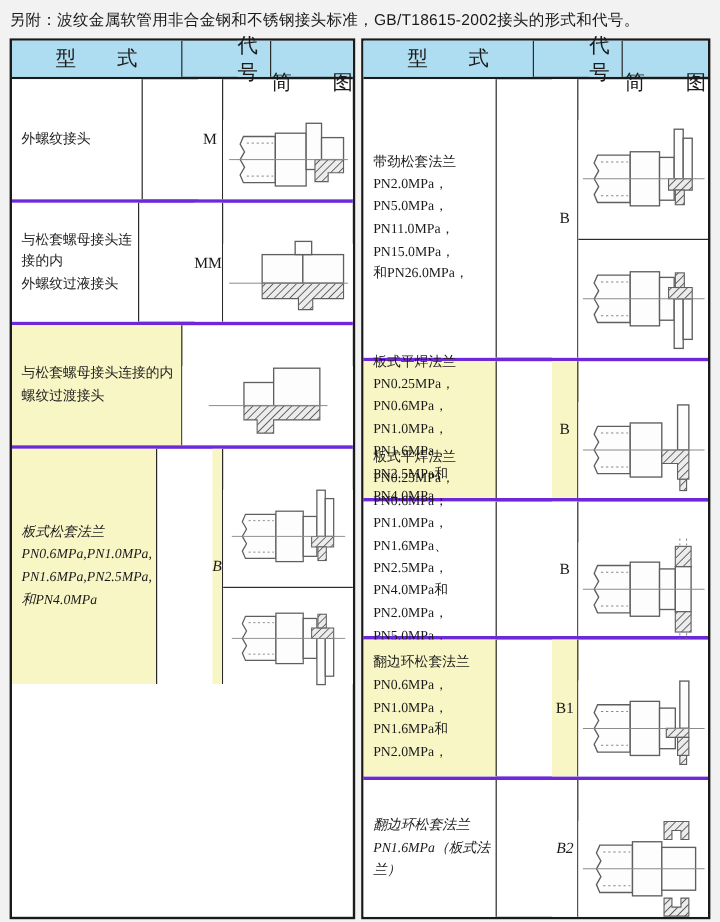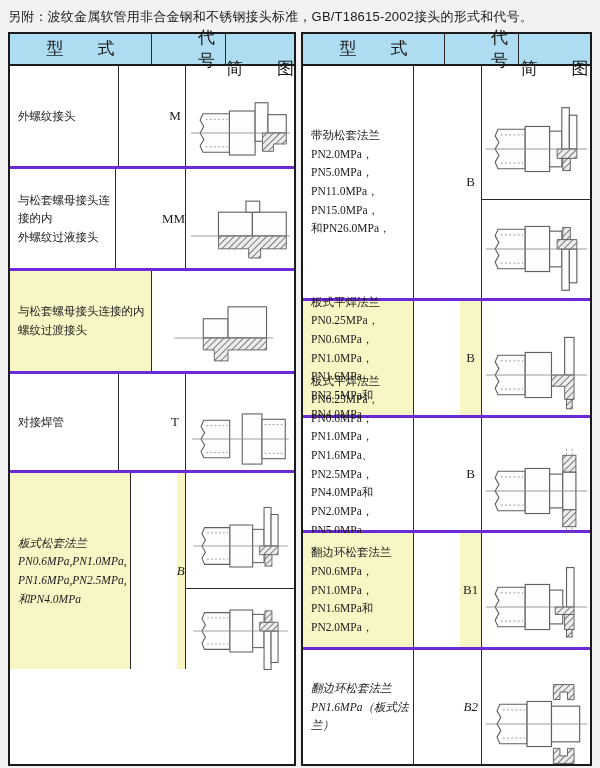--- a/index.html
+++ b/index.html
@@ -128,34 +128,20 @@
       <div class="cell diag">
         <svg class="dg" width="108" height="88" viewBox="0 0 115 96">
           <rect class="f ln" x="36" y="27" width="27" height="21"></rect>
           <rect class="f ln" x="63" y="14" width="42" height="34"></rect>
           <path class="h ln" d="M36,48 h69 v13 h-42 v12 h-15 v-12 h-12 Z"></path>
           <path class="cl" d="M4,48 H112"></path>
         </svg>
       </div>
     </div>
 
-    <div class="row l-r4">
-      <div class="cell type">对接焊管</div>
-      <div class="cell code">T</div>
-      <div class="cell diag">
-        <svg class="dg" width="108" height="86" viewBox="0 0 115 96">
-          <path class="f ln" d="M46,27 H17 l-3,7 4,7 -4,7 4,7 -4,7 3,7 H46 Z"></path>
-          <path class="dot" d="M20,33 H44 M20,63 H44"></path>
-          <rect class="f ln" x="60" y="20" width="22" height="56"></rect>
-          <rect class="f ln" x="82" y="26" width="26" height="44"></rect>
-          <path class="dot" d="M85,32 H106 M85,64 H106"></path>
-          <path class="cl" d="M4,48 H112"></path>
-        </svg>
-      </div>
-    </div>
 
     <div class="row l-r5 hl">
       <div class="cell type">板式松套法兰
 PN0.6MPa,PN1.0MPa,
 PN1.6MPa,PN2.5MPa,
 和PN4.0MPa</div>
       <div class="cell code">B</div>
       <div class="cell diag split">
         <div class="sub">
           <svg class="dg" width="108" height="84" viewBox="0 0 115 96">

